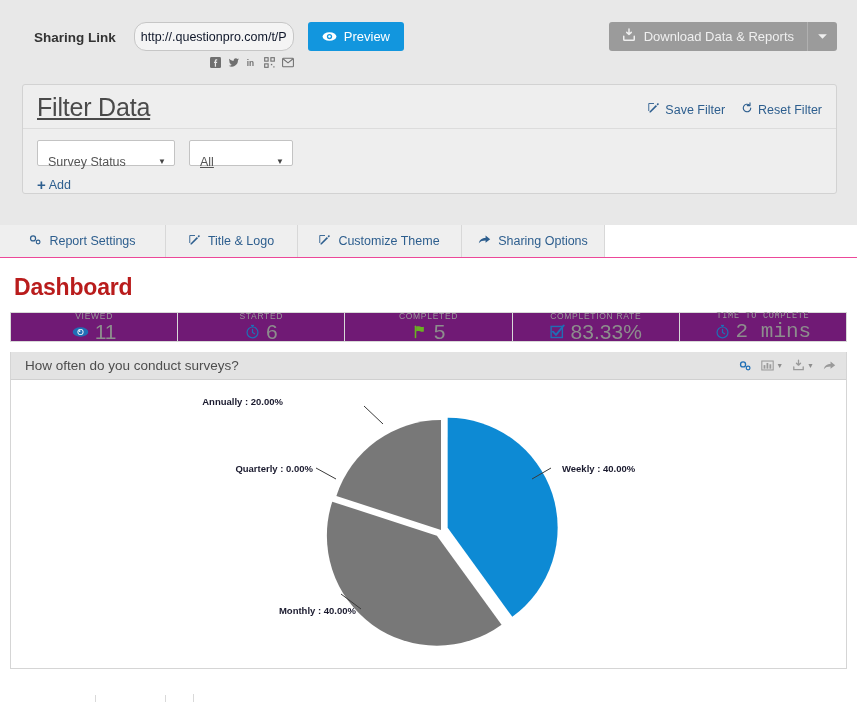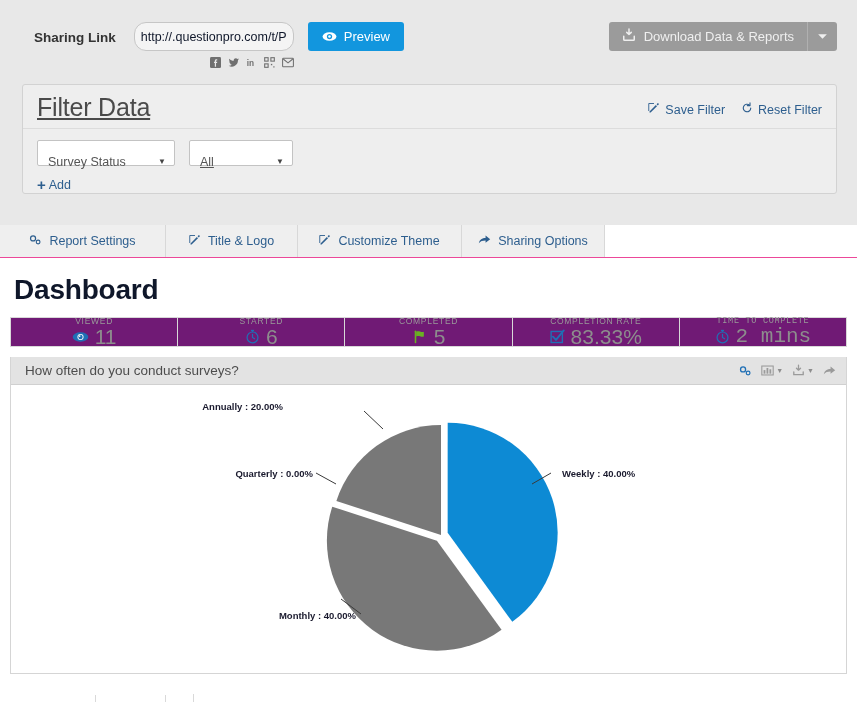--- a/index.html
+++ b/index.html
@@ -223,23 +223,23 @@
     box-sizing: border-box;
   }
   .tab:nth-child(1) { width: 166px; }
   .tab:nth-child(2) { width: 132px; }
   .tab:nth-child(3) { width: 164px; }
   .tab:nth-child(4) { width: 143px; }
   .tab-rest { flex: 1; background: #ffffff; }
 
   
   .dash-title {
-    font-size: 28px;
+    font-size: 23px;
     font-weight: bold;
-    color: #0f172a;
+    color: #b91c1c;
     padding: 16px 0 0 14px;
     letter-spacing: -0.2px;
   }
 
   
   .stats {
     display: flex;
     margin: 11px 10px 0 10px;
     border: 1px solid #d8d8d8;
     background: #701a75;

